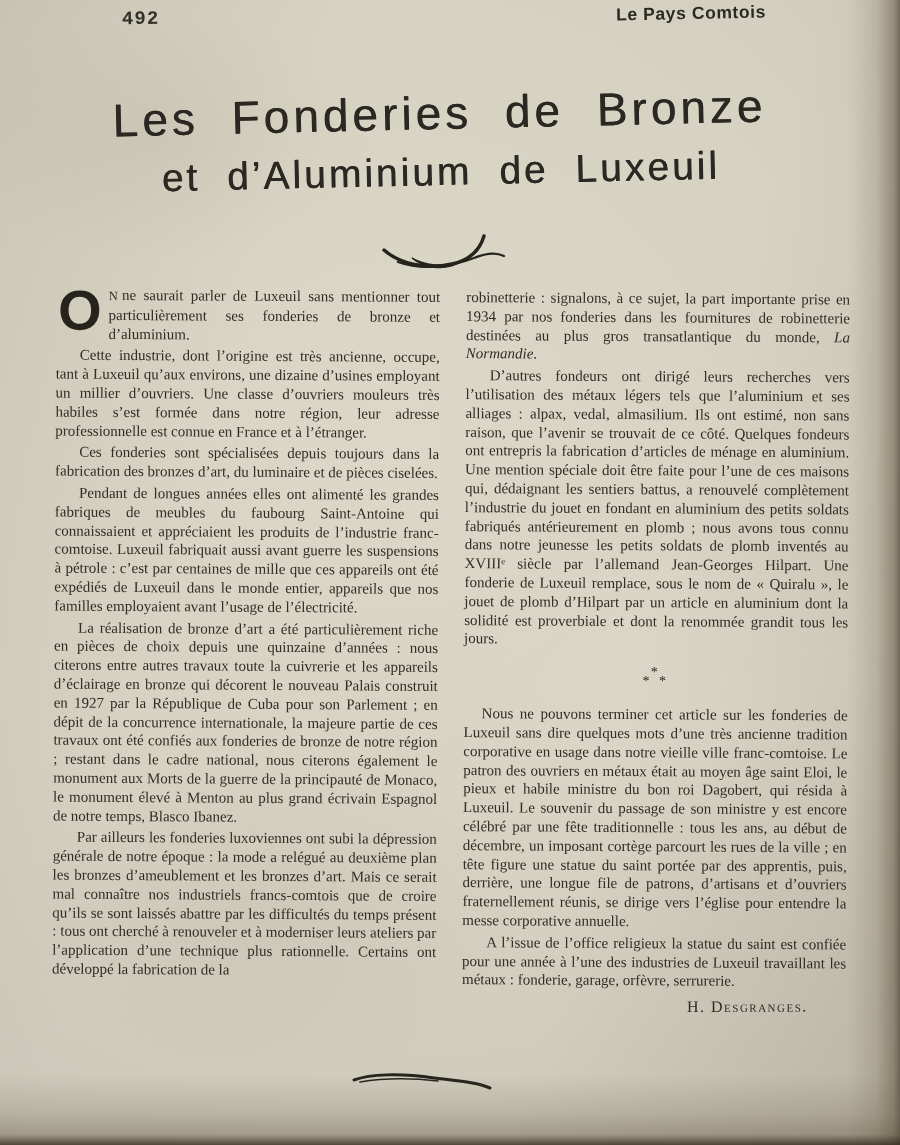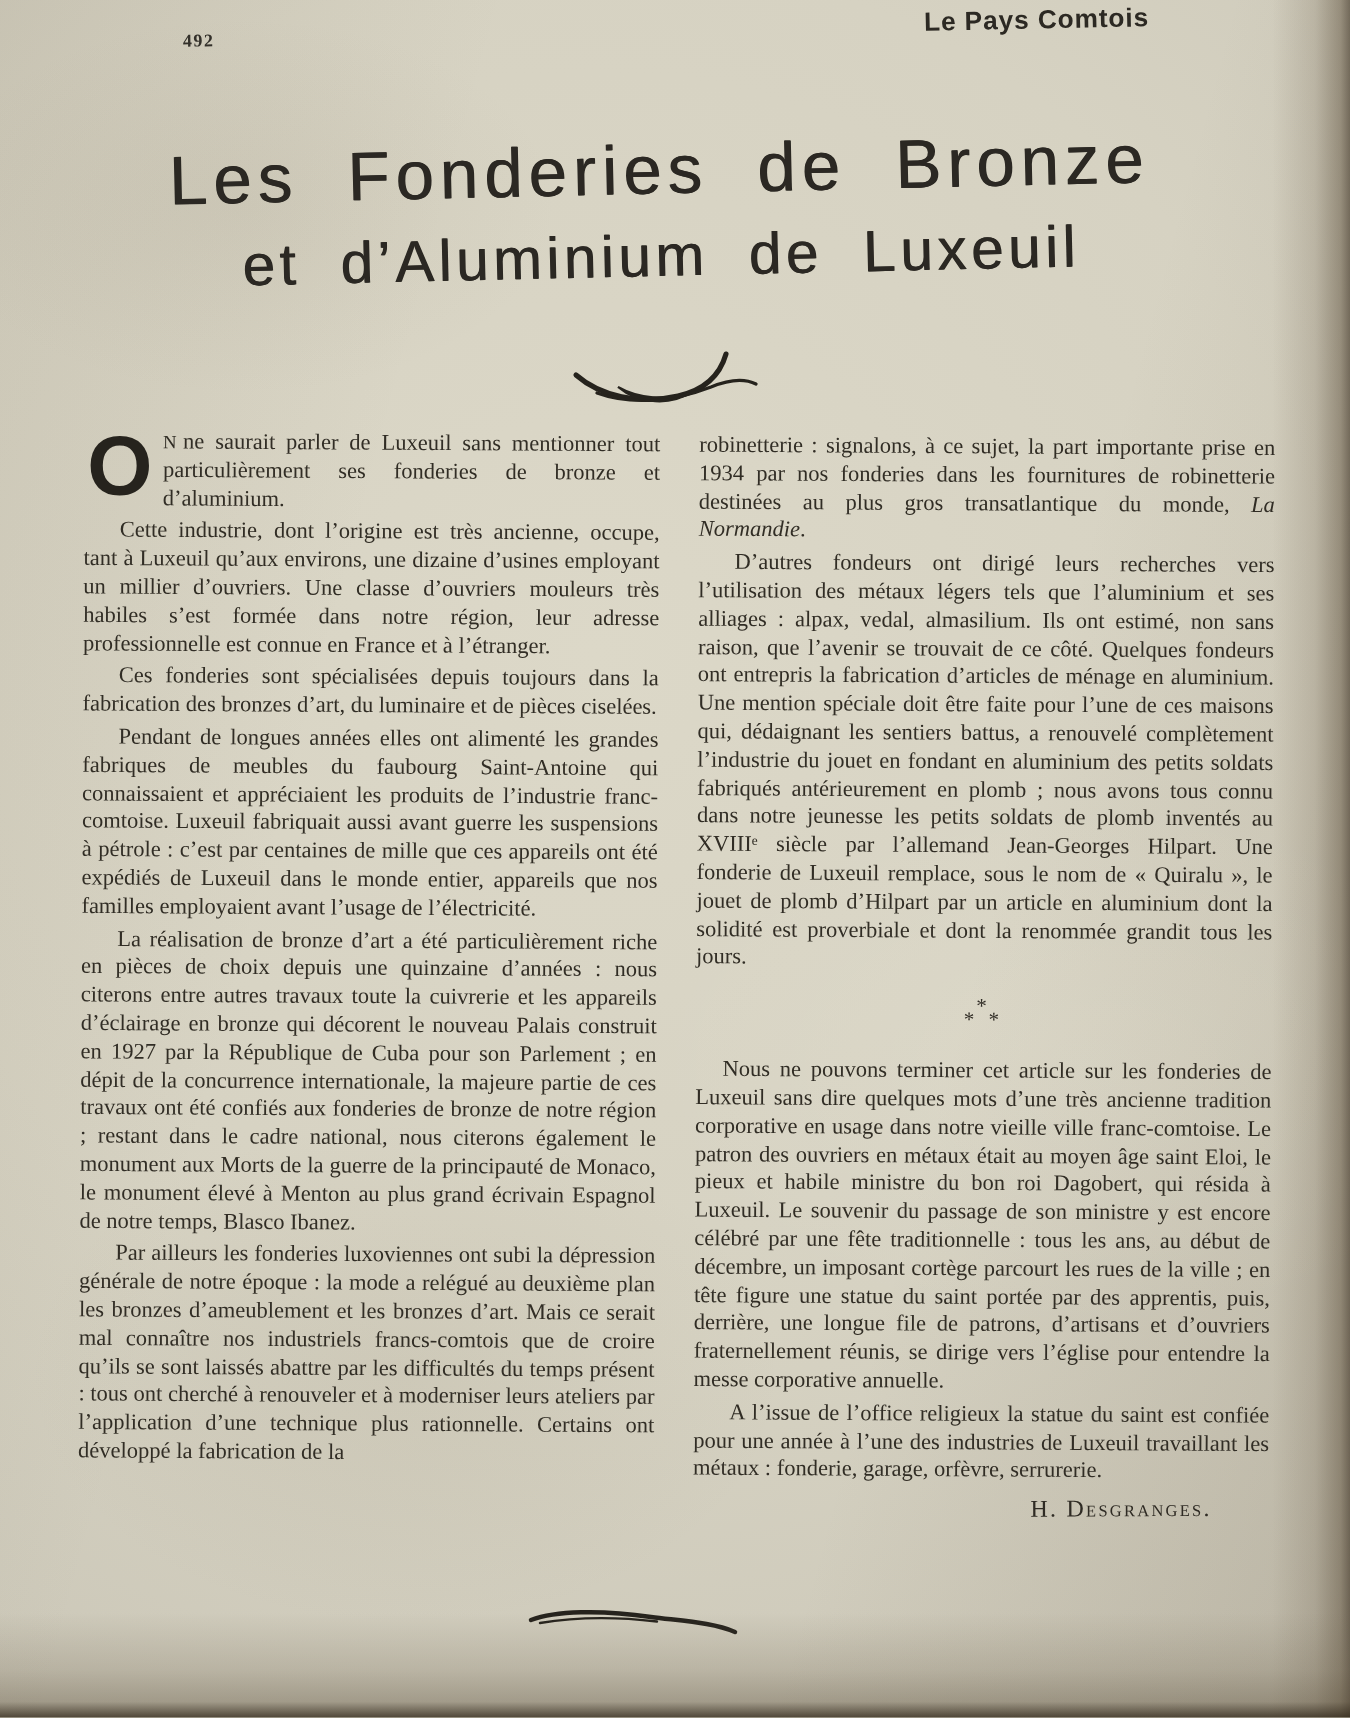--- a/index.html
+++ b/index.html
@@ -28,23 +28,23 @@
   }
   .blotches {
     position:absolute; inset:0; pointer-events:none;
     background:
       radial-gradient(ellipse 300px 180px at 18% 12%, rgba(140,130,110,0.10), transparent 70%),
       radial-gradient(ellipse 420px 260px at 80% 62%, rgba(255,252,238,0.10), transparent 70%),
       radial-gradient(ellipse 360px 240px at 30% 80%, rgba(135,125,102,0.10), transparent 70%);
   }
 
   .page-number {
-    position:absolute; left:122px; top:20px;
-    font-family:Liberation Serif, serif;
-    font-weight:700; font-size:12px; letter-spacing:1px; color:#33302a;
+    position:absolute; left:122px; top:8px;
+    font-family:Liberation Mono, monospace;
+    font-weight:700; font-size:19px; letter-spacing:1px; color:#33302a;
     transform:rotate(-1deg);
   }
   .journal-title {
     position:absolute; right:134px; top:3px;
     font-family:"Liberation Sans","DejaVu Sans",sans-serif;
     font-weight:700; font-size:17.5px; letter-spacing:0.6px; color:#2c2923;
     transform:rotate(-1.2deg);
   }
 
   .article-title {

